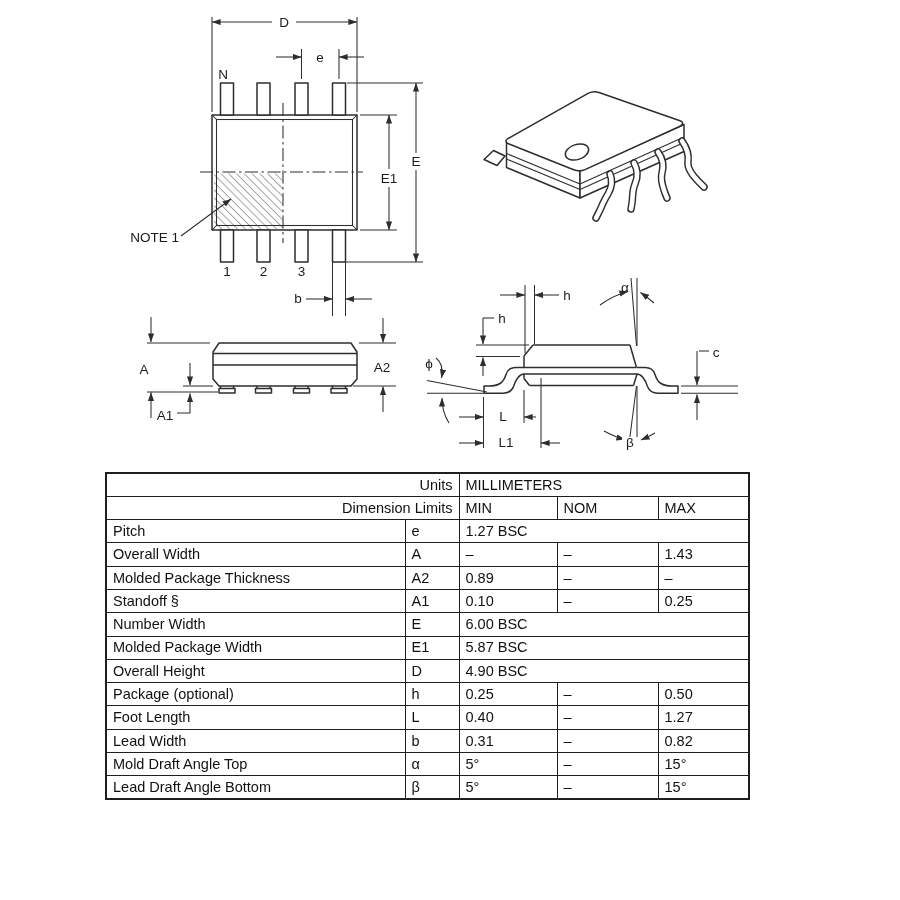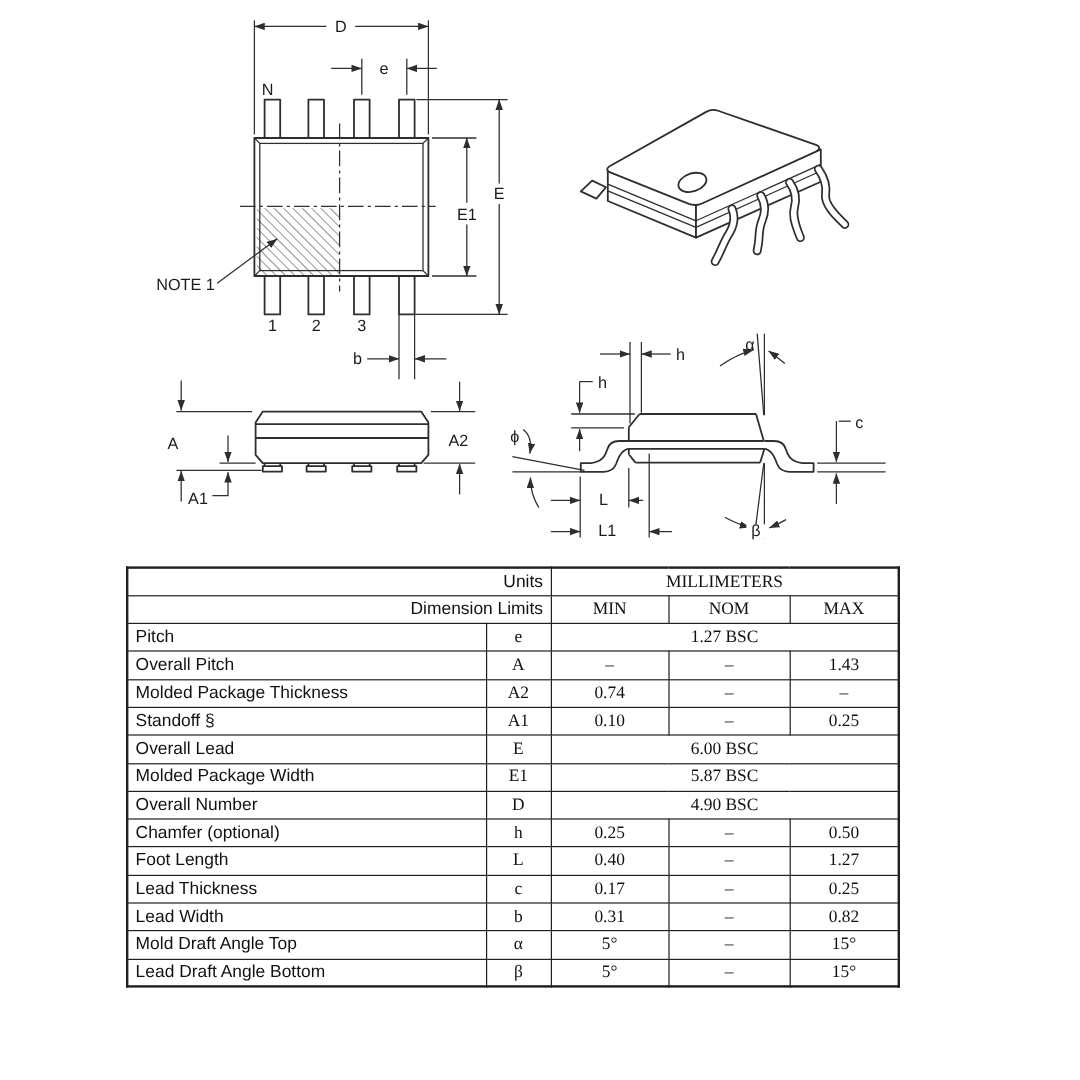--- a/index.html
+++ b/index.html
@@ -12,21 +12,21 @@
   .dim{marker-end:url(#ar);}
   .cl{stroke:#2e2e2e;stroke-width:1.05;fill:none;stroke-dasharray:13 3.5 2.5 3.5;}
   .lbl{font-family:"Liberation Sans",sans-serif;font-size:13.5px;fill:#1b1b1b;}
   .lead3d{stroke:#2e2e2e;stroke-width:7.5;fill:none;stroke-linecap:round;stroke-linejoin:round;}
   .lead3di{stroke:#ffffff;stroke-width:4.6;fill:none;stroke-linecap:round;stroke-linejoin:round;}
   .dim-table{position:absolute;left:105px;top:472px;width:643px;border-collapse:collapse;
              table-layout:fixed;border:2px solid #1f1f1f;}
   .dim-table tr{height:23.3px;}
   .dim-table td{border:1.5px solid #1f1f1f;padding:0 6px;font-size:14.5px;color:#111;
                 line-height:1;white-space:nowrap;overflow:hidden;}
-  .c{text-align:center;font-family:Liberation Serif, serif;}
+  .c{text-align:left;}
   .r{text-align:right;padding-right:8px;}
 </style>
 </head>
 <body>
 
 <div class="page">
 
 <svg width="900" height="470" viewBox="0 0 900 470">
   <defs>
     <marker id="ar" orient="auto" markerUnits="userSpaceOnUse" markerWidth="11" markerHeight="8" refX="8.6" refY="3.1">
@@ -250,77 +250,70 @@
       <td class="c">MIN</td>
       <td class="c">NOM</td>
       <td class="c">MAX</td>
     </tr>
     <tr>
       <td>Pitch</td>
       <td class="c">e</td>
       <td class="c" colspan="3">1.27 BSC</td>
     </tr>
     <tr>
-      <td>Overall Pitch</td>
+      <td>Overall Width</td>
       <td class="c">A</td>
       <td class="c">–</td>
       <td class="c">–</td>
       <td class="c">1.43</td>
     </tr>
     <tr>
       <td>Molded Package Thickness</td>
       <td class="c">A2</td>
-      <td class="c">0.74</td>
+      <td class="c">0.89</td>
       <td class="c">–</td>
       <td class="c">–</td>
     </tr>
     <tr>
       <td>Standoff  §</td>
       <td class="c">A1</td>
       <td class="c">0.10</td>
       <td class="c">–</td>
       <td class="c">0.25</td>
     </tr>
     <tr>
-      <td>Overall Lead</td>
+      <td>Number Width</td>
       <td class="c">E</td>
       <td class="c" colspan="3">6.00 BSC</td>
     </tr>
     <tr>
       <td>Molded Package Width</td>
       <td class="c">E1</td>
       <td class="c" colspan="3">5.87 BSC</td>
     </tr>
     <tr>
-      <td>Overall Number</td>
+      <td>Overall Height</td>
       <td class="c">D</td>
       <td class="c" colspan="3">4.90 BSC</td>
     </tr>
     <tr>
-      <td>Chamfer (optional)</td>
+      <td>Package (optional)</td>
       <td class="c">h</td>
       <td class="c">0.25</td>
       <td class="c">–</td>
       <td class="c">0.50</td>
     </tr>
     <tr>
       <td>Foot Length</td>
       <td class="c">L</td>
       <td class="c">0.40</td>
       <td class="c">–</td>
       <td class="c">1.27</td>
     </tr>
     <tr>
-      <td>Lead Thickness</td>
-      <td class="c">c</td>
-      <td class="c">0.17</td>
-      <td class="c">–</td>
-      <td class="c">0.25</td>
-    </tr>
-    <tr>
       <td>Lead Width</td>
       <td class="c">b</td>
       <td class="c">0.31</td>
       <td class="c">–</td>
       <td class="c">0.82</td>
     </tr>
     <tr>
       <td>Mold Draft Angle Top</td>
       <td class="c">α</td>
       <td class="c">5°</td>

